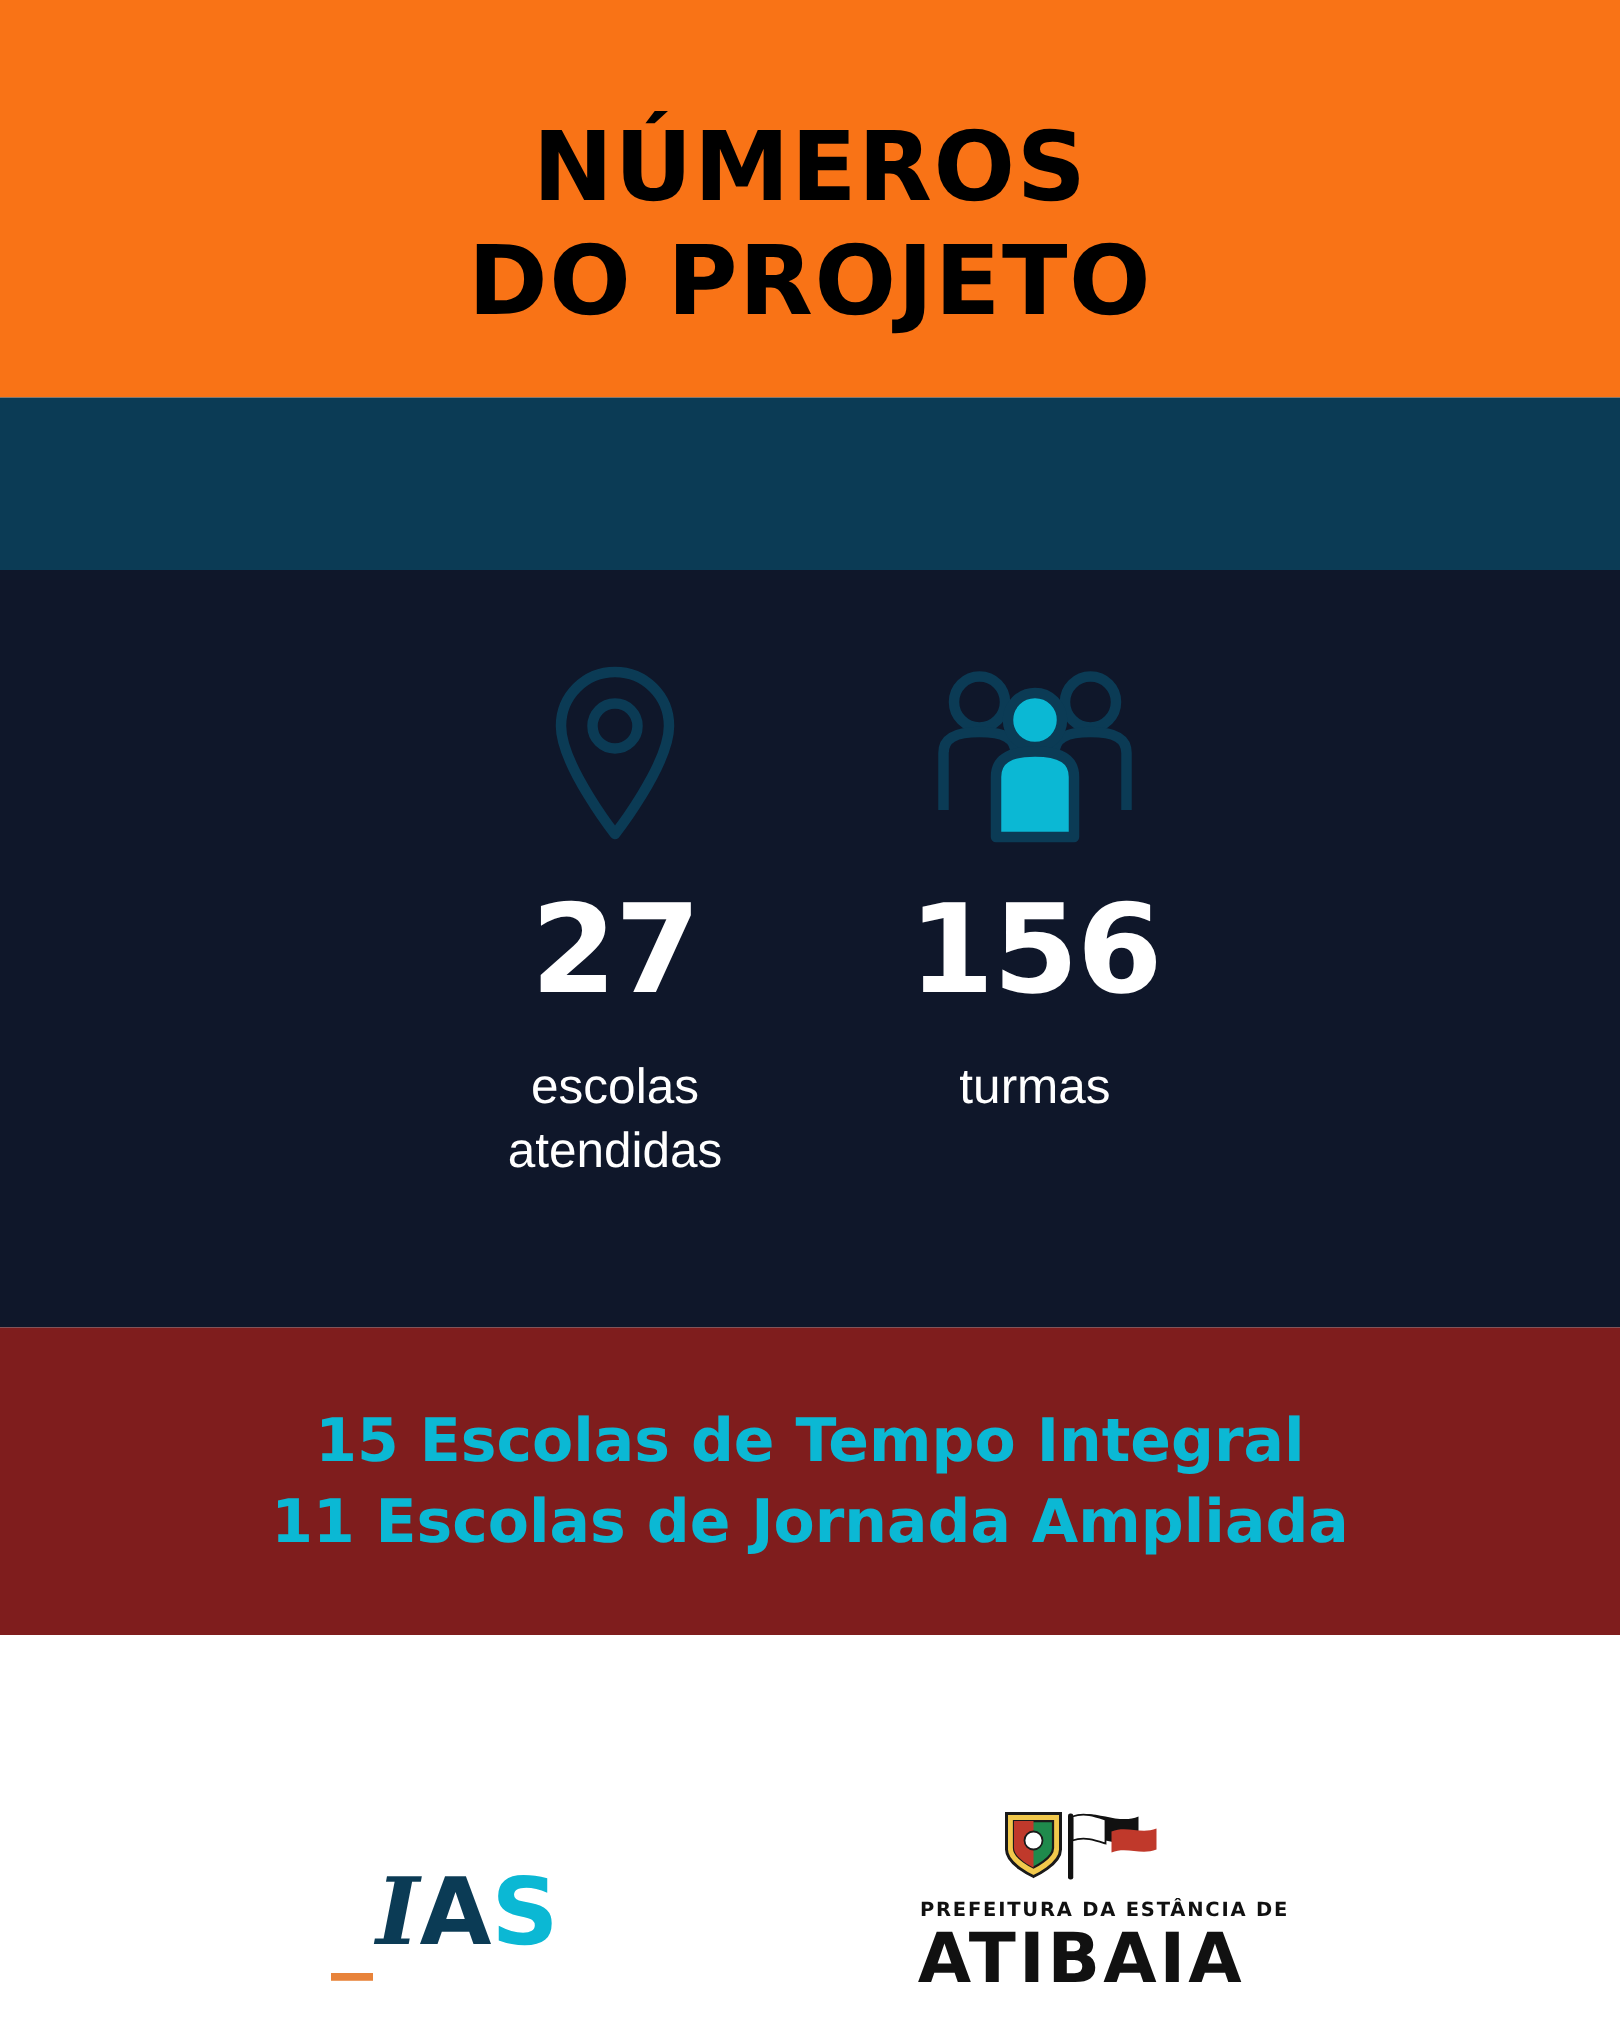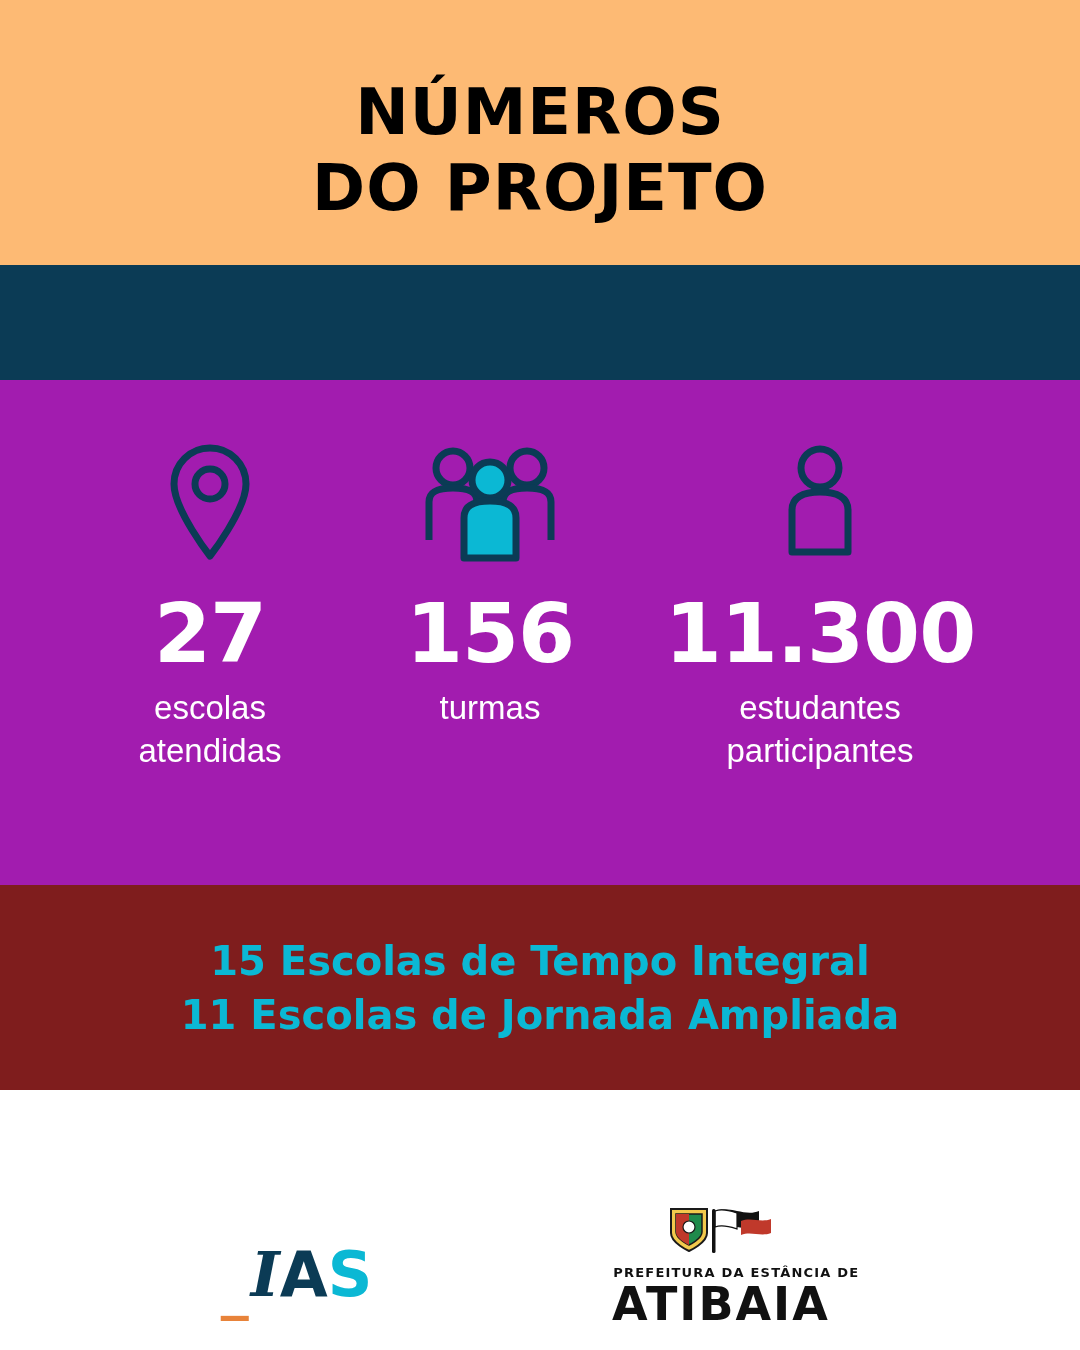--- a/index.html
+++ b/index.html
@@ -12,21 +12,21 @@
   .page {
     position: relative;
     width: 1080px; height: 1350px;
     background: #ffffff;
   }
 
   
   .title-area {
     position: absolute;
     top: 0; left: 0; width: 1080px; height: 265px;
-    background: #fdba74;
+    background: #f97316;
     display: flex; flex-direction: column;
     align-items: center; justify-content: center;
     padding-top: 36px;
   }
   .title-line {
     font-family: "DejaVu Sans", sans-serif;
     font-weight: 700;
     font-size: 64px;
     letter-spacing: 1px;
     color: #000000;
@@ -39,21 +39,21 @@
   .dark-band-top {
     position: absolute;
     top: 265px; left: 0; width: 1080px; height: 115px;
     background: #0b3b55;
   }
 
   
   .cyan-band {
     position: absolute;
     top: 380px; left: 0; width: 1080px; height: 505px;
-    background: #a21caf;
+    background: #0f172a;
   }
   .stats-row {
     position: absolute;
     top: 60px; left: 0; width: 1080px;
     display: flex;
     justify-content: center;
     align-items: flex-start;
   }
   .stat {
     display: flex; flex-direction: column; align-items: center;
@@ -66,21 +66,21 @@
     color: #ffffff;
     font-size: 82px;
     line-height: 1;
     margin-top: 28px;
     letter-spacing: -1px;
   }
   .stat-label {
     color: #ffffff;
     font-size: 33px;
     line-height: 1.3;
-    margin-top: 12px;
+    margin-top: 28px;
     font-weight: 400;
   }
   .stat-1 { width: 300px; }
   .stat-2 { width: 260px; }
   .stat-3 { width: 400px; }
 
   
   .dark-band-bottom {
     position: absolute;
     top: 885px; left: 0; width: 1080px; height: 205px;
@@ -208,33 +208,20 @@
             <circle cx="75" cy="40" r="18" stroke="#0b3b55" stroke-width="7" fill="#0bb8d4"></circle>
             <path d="M49 118 V78 C49 66 58 61 75 61 C92 61 101 66 101 78 V118 Z" stroke="#0b3b55" stroke-width="7" fill="#0bb8d4" stroke-linejoin="round"></path>
           </svg>
         </div>
         <div class="stat-number">156</div>
         <div class="stat-label">
           <span>turmas</span>
         </div>
       </div>
 
-      <div class="stat stat-3">
-        <div class="stat-icon">
-          <svg width="100" height="125" viewBox="0 0 100 125" fill="none" aria-hidden="true">
-            <circle cx="50" cy="28" r="19" stroke="#0b3b55" stroke-width="7" fill="none"></circle>
-            <path d="M22 112 V70 C22 58 32 52 50 52 C68 52 78 58 78 70 V112 Z" stroke="#0b3b55" stroke-width="7" fill="none" stroke-linejoin="round"></path>
-          </svg>
-        </div>
-        <div class="stat-number">11.300</div>
-        <div class="stat-label">
-          <span>estudantes</span><br>
-          <span>participantes</span>
-        </div>
-      </div>
 
     </div>
   </div>
 
   <div class="dark-band-bottom">
     <div class="breakdown-line">15 Escolas de Tempo Integral</div>
     <div class="breakdown-line">11 Escolas de Jornada Ampliada</div>
   </div>
 
   <div class="footer">

